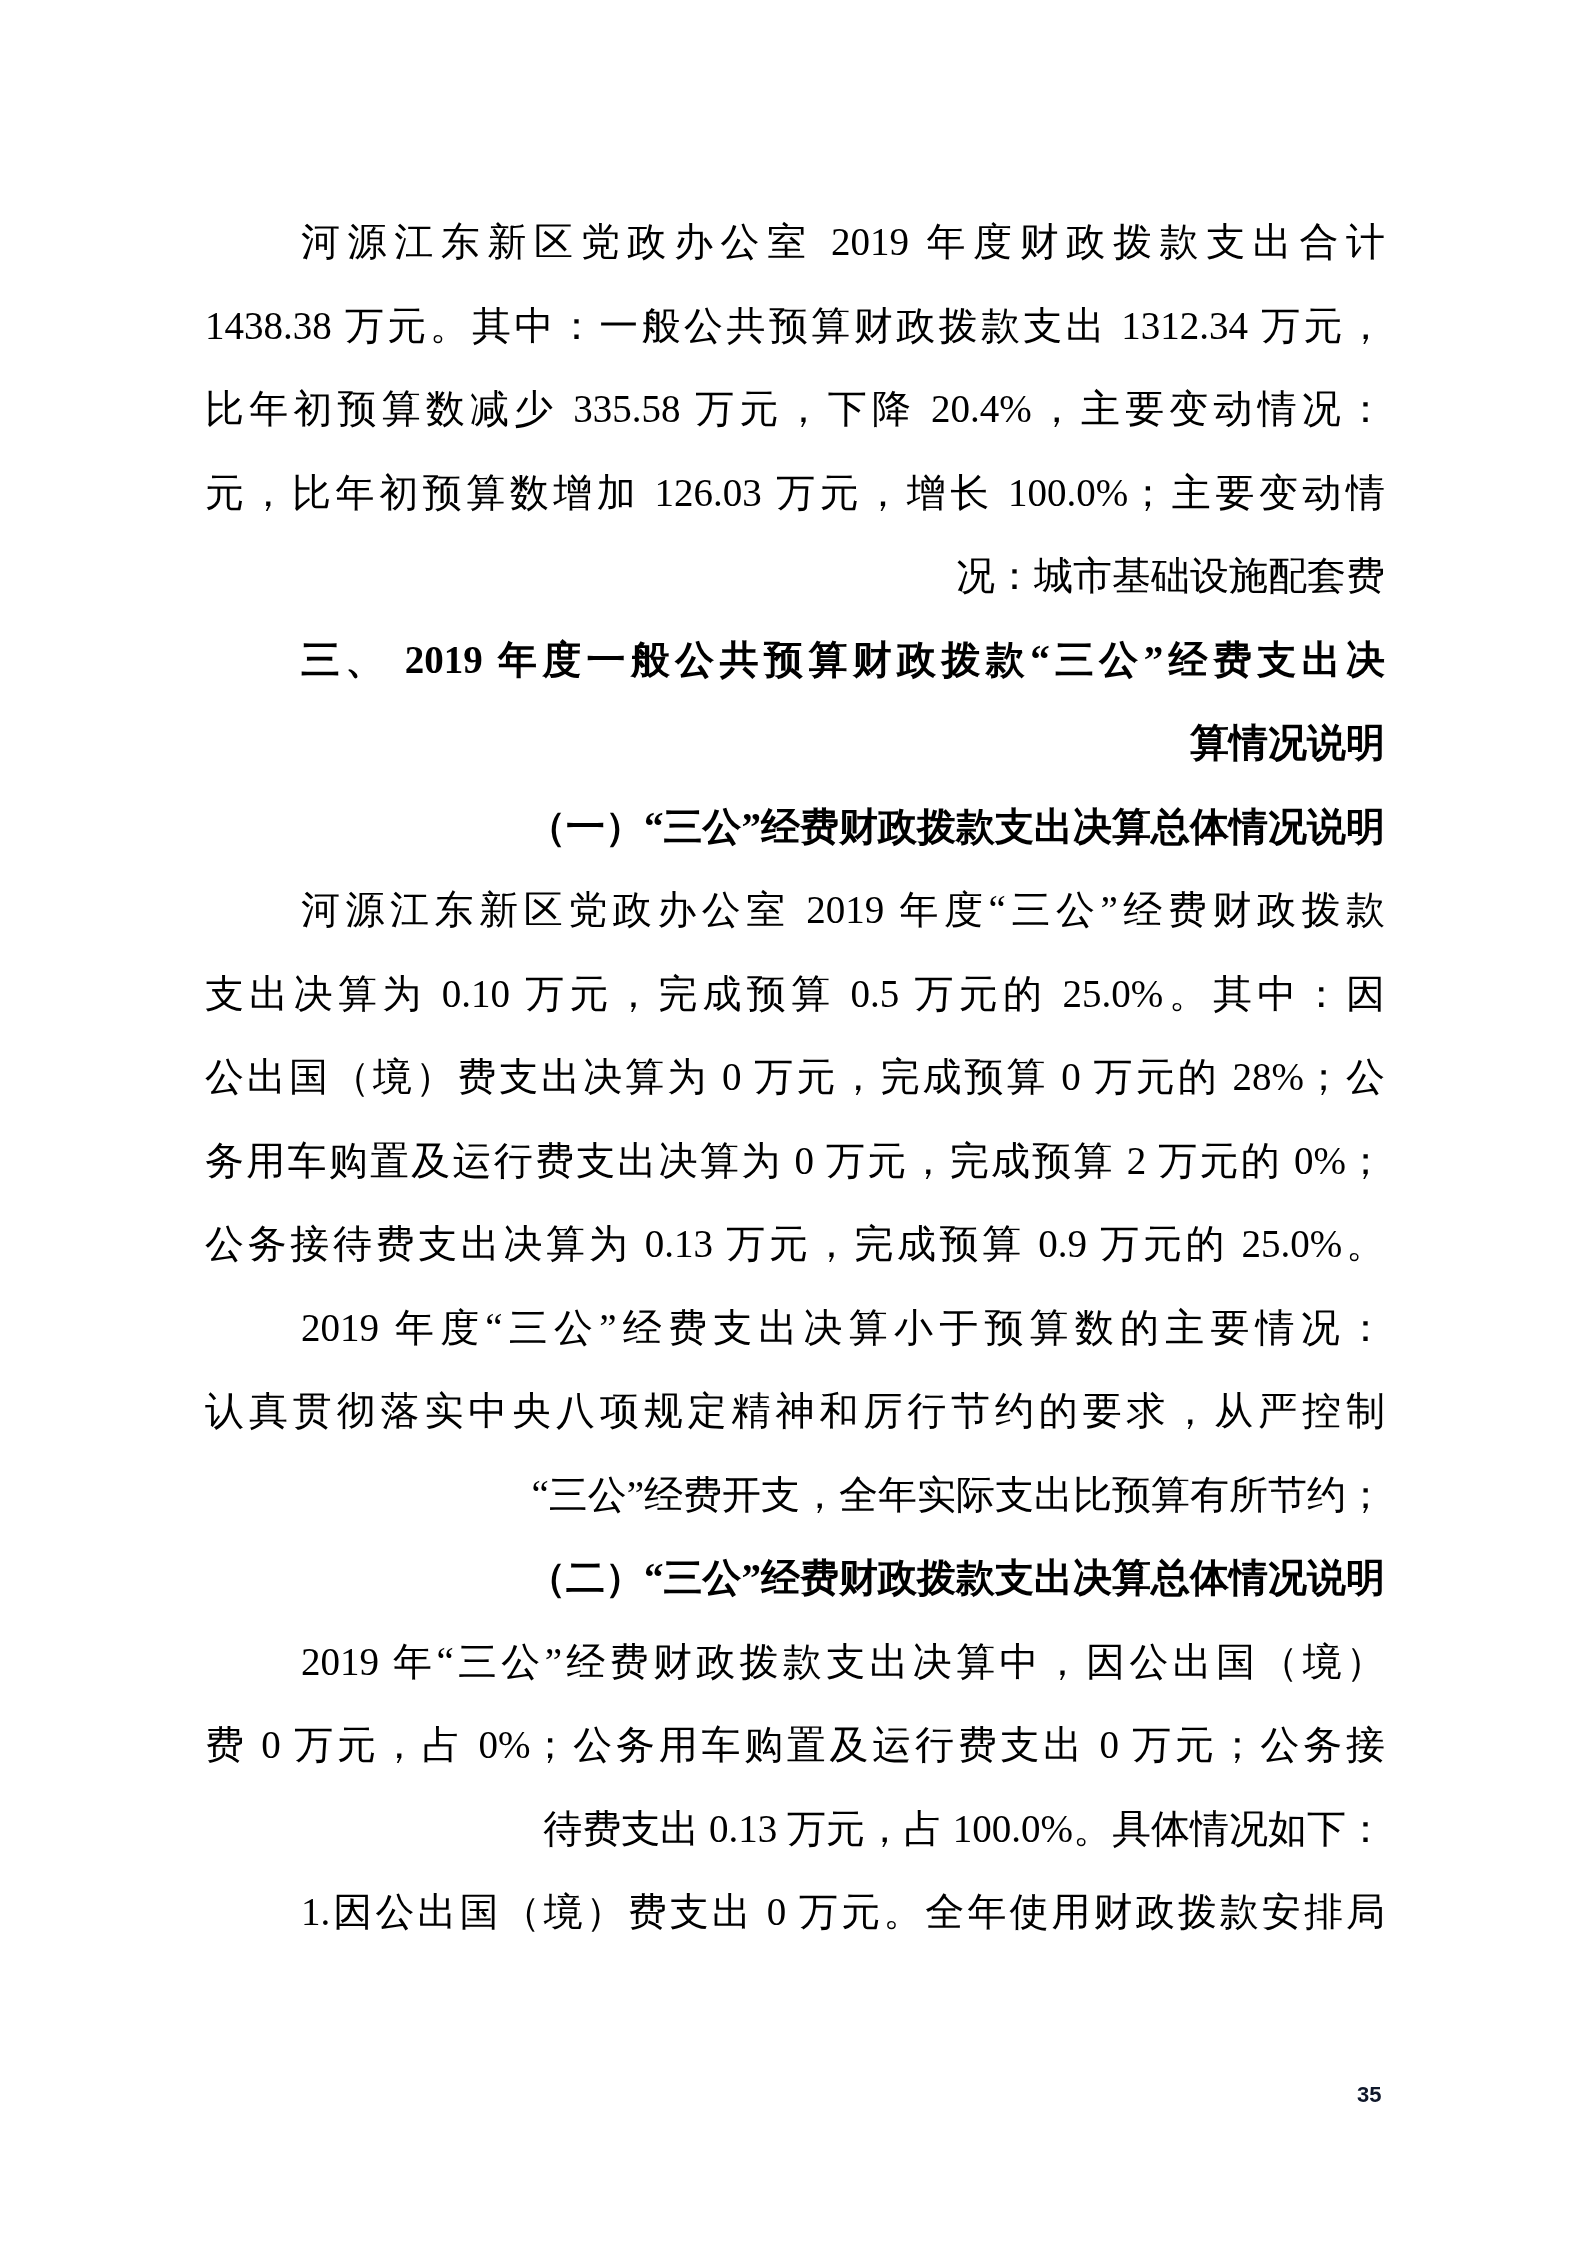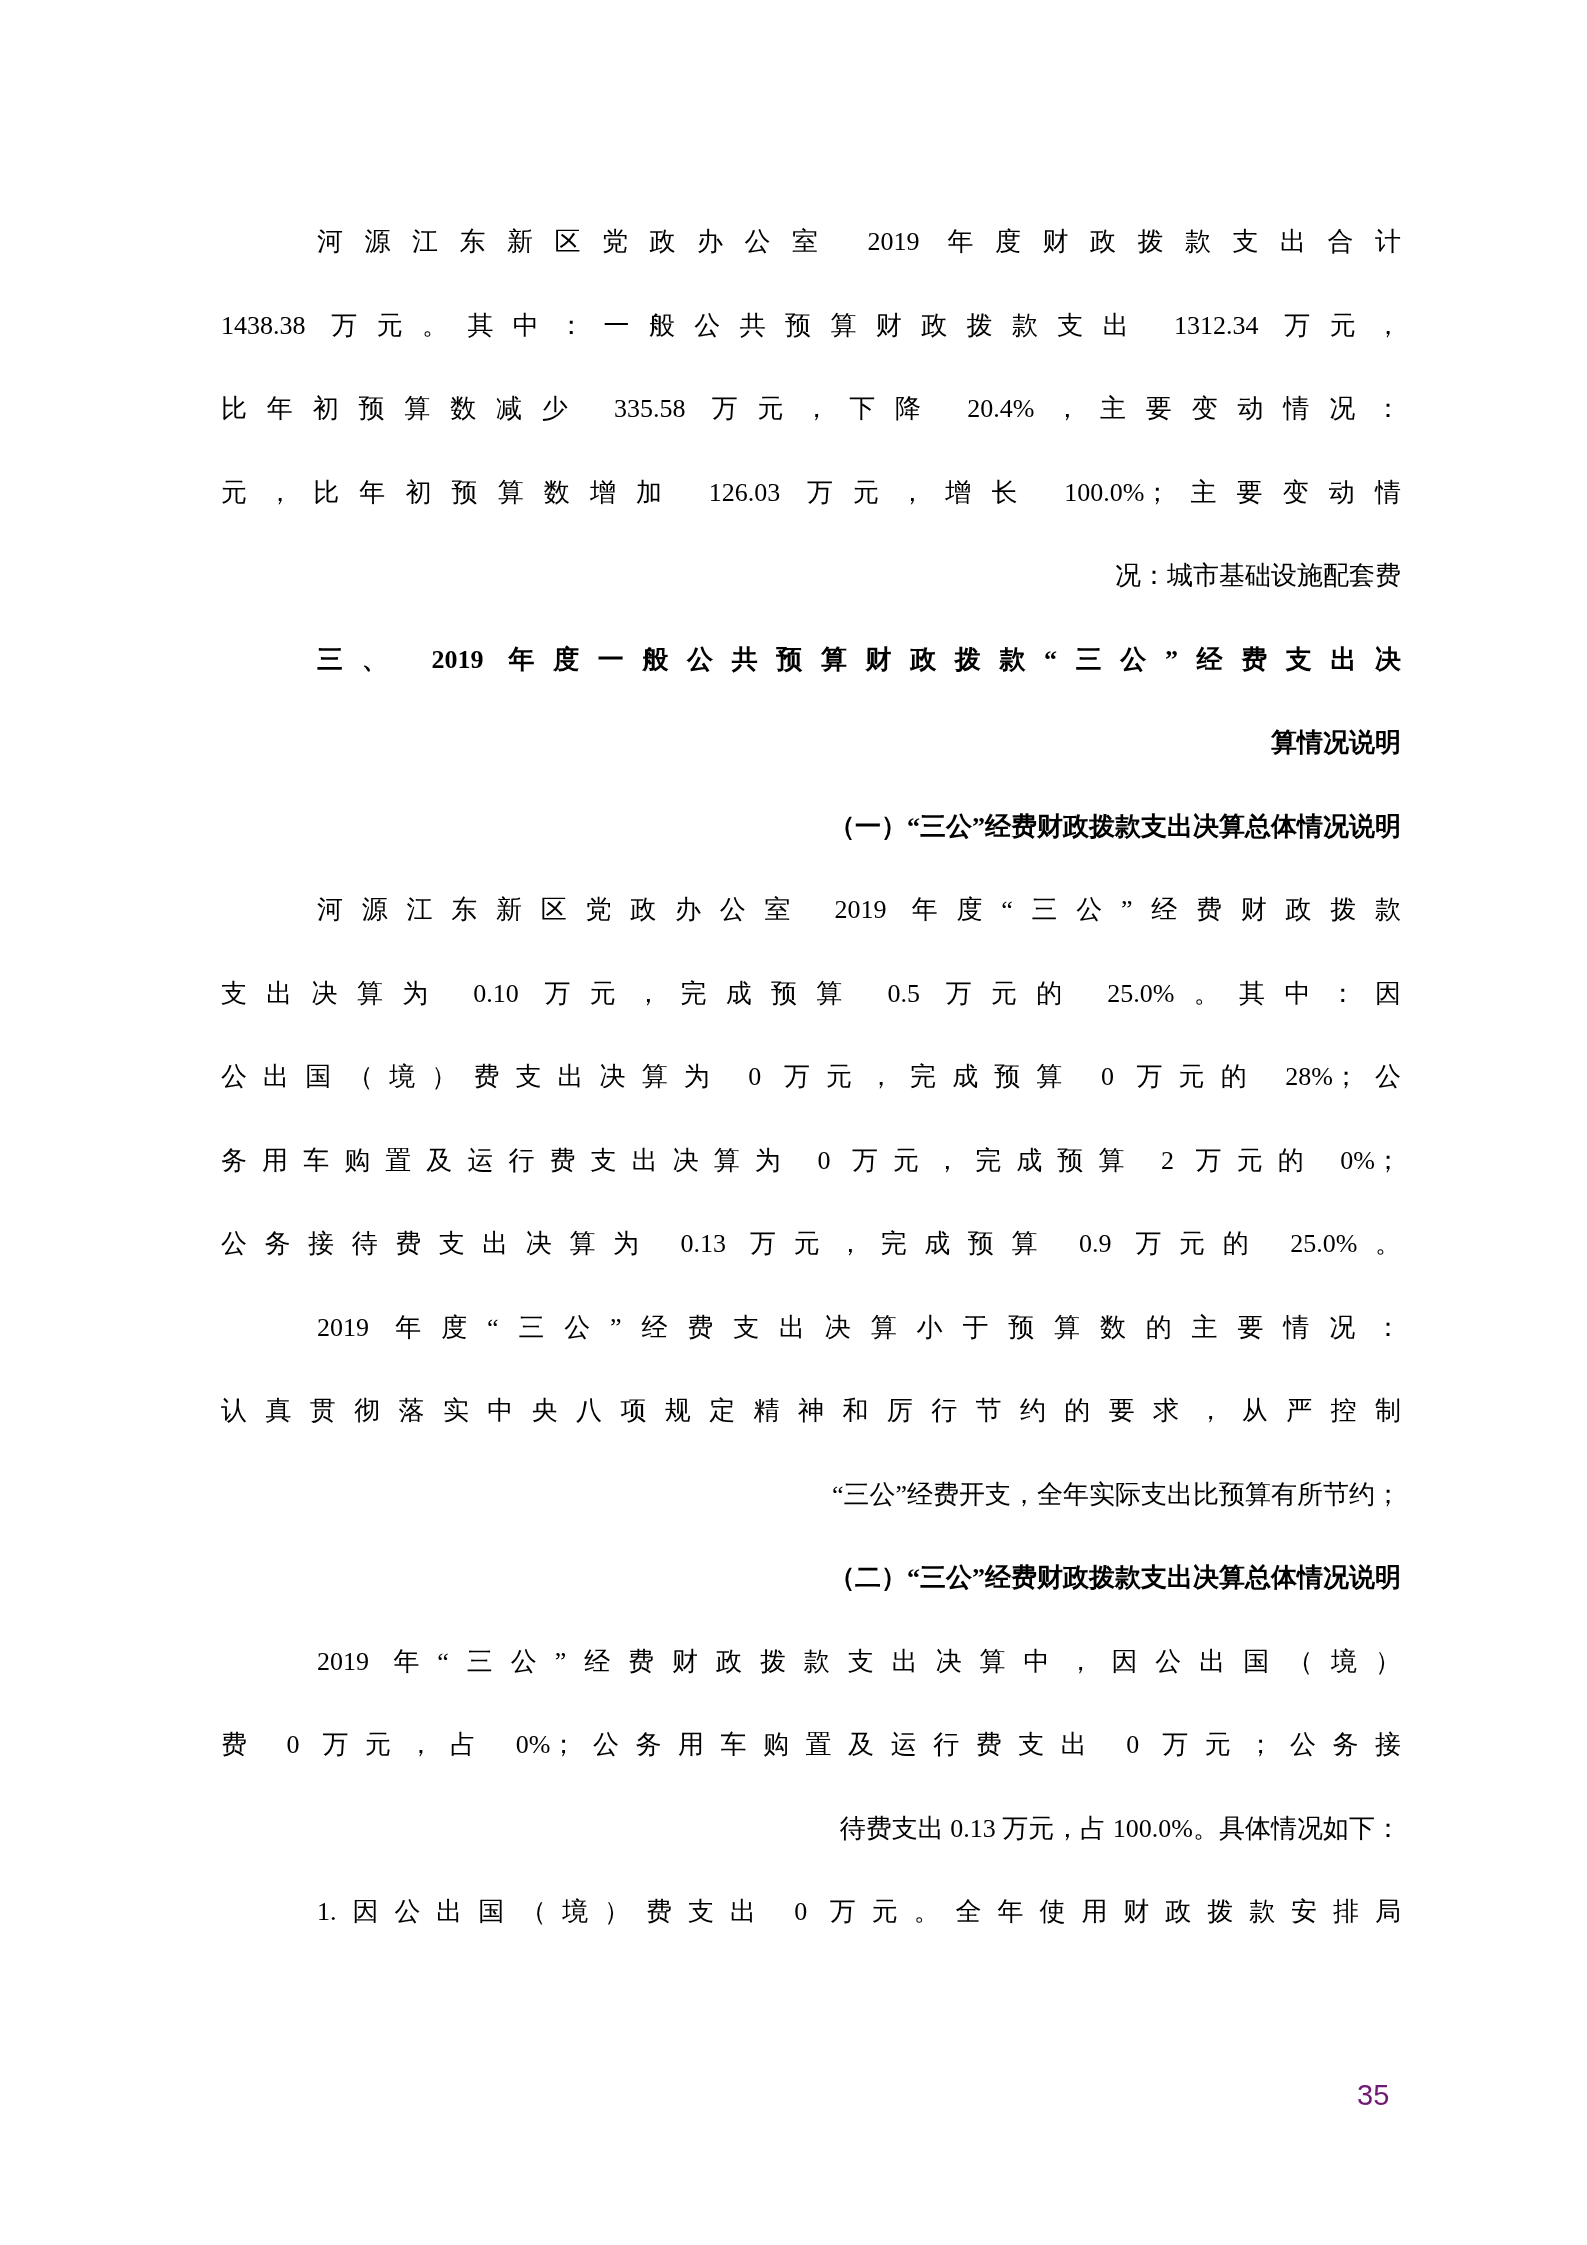--- a/index.html
+++ b/index.html
@@ -7,46 +7,47 @@
     position: relative;
     width: 1587px;
     height: 2245px;
     background: #ffffff;
     color: #000000;
     font-family: "Liberation Serif", "DejaVu Serif", serif;
     overflow: hidden;
   }
   .textblock {
     position: absolute;
-    left: 221px;
+    left: 205px;
     top: 200px;
     width: 1180px;
-    font-size: 26px;
+    font-size: 39px;
   }
   .line {
     height: 83.5px;
     line-height: 83.5px;
     overflow: hidden;
     text-align: justify;
     text-align-last: justify;
   }
   .line.short {
     text-align: right;
     text-align-last: auto;
   }
   .line.indent { text-indent: 96px; }
   .line.bold { font-weight: 700; }
   .page-number {
     position: absolute;
     left: 1357px;
     top: 2080px;
     font-family: "Liberation Sans", "DejaVu Sans", sans-serif;
-    font-size: 29px;
+    font-size: 22px;
     line-height: 30px;
-    color: #701a75;
+    color: #0f172a;
+    font-weight: bold;
   }
 </style>
 </head>
 <body>
 
 <div class="page">
   <div class="textblock">
     <div class="line indent">河源江东新区党政办公室 2019 年度财政拨款支出合计</div>
     <div class="line">1438.38 万元。其中：一般公共预算财政拨款支出 1312.34 万元，</div>
     <div class="line">比年初预算数减少 335.58 万元，下降 20.4%，主要变动情况：</div>

